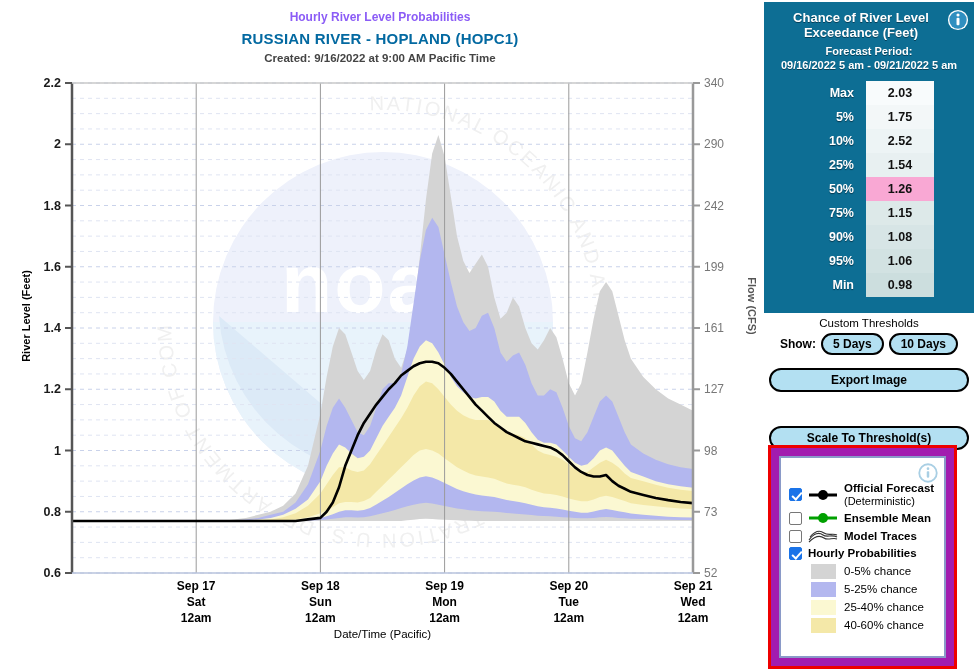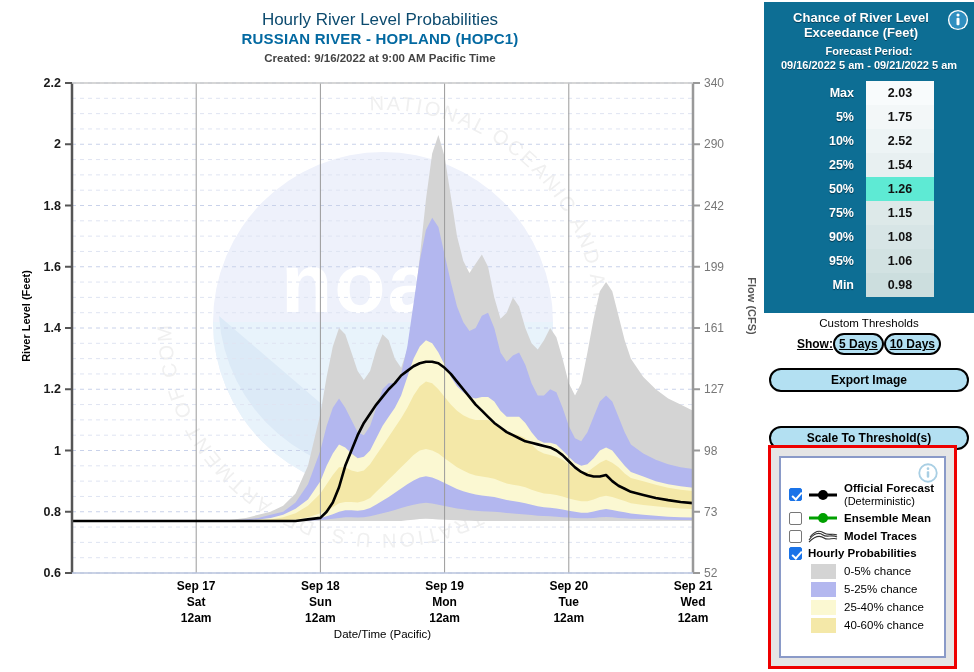--- a/index.html
+++ b/index.html
@@ -9,21 +9,21 @@
     font-family:"Liberation Sans", sans-serif;
     background:#ffffff;
     overflow:hidden;
     position:relative;
   }
   #app { position:absolute; inset:0; }
 
   
   #chart-area { position:absolute; left:0; top:0; width:760px; height:672px; }
   .chart-title { position:absolute; left:0; right:0; text-align:center;font-weight:bold; }
-  #title-main { top:10px; font-size:17px; font-weight:normal; color:#0c4a6e; }
+  #title-main { top:10px; font-size:12px; font-weight:bold; color:#8b5cf6; }
   #title-sub  { top:30px; font-size:15px; font-weight:bold; color:#0369a1; letter-spacing:.2px;}
   #title-created { top:52px; font-size:11.5px; color:#444; }
 
   #plot-svg { position:absolute; left:0; top:0; }
 
   .axis-label {
     position:absolute; font-size:11px; color:#000;
   }
   #ylabel-left {
     left:-42px; top:50%; width:120px; text-align:center;
@@ -78,40 +78,40 @@
   #exceed-table td.val {
     color:#111; text-align:center; width:68px;
   }
 
   #custom-thresholds {
     position:absolute; left:0; top:317px; width:210px; text-align:center;
     font-size:11.5px; color:#000;
   }
   #show-row {
     position:absolute; left:0; top:333px; width:210px;
-    display:flex; align-items:center; justify-content:center; text-decoration:underline;
+    display:flex; align-items:center; justify-content:center; gap:5px;
   }
   #show-label { font-size:12px; font-weight:bold; color:#000; }
   .pill {
     background:#b3e0f2; border:2px solid #000; border-radius:12px;
     font-size:12px; font-weight:bold; color:#000;
-    padding:2px 4px; cursor:pointer; white-space:nowrap;
+    padding:2px 10px; cursor:pointer; white-space:nowrap;
   }
   .pill-wide {
     display:block; width:200px; margin:6px auto 0 auto;
     text-align:center; padding:3px 6px; border-radius:14px;
   }
   #btn-export-image { position:absolute; left:5px; top:362px; width:200px; }
   #btn-export-csv   { position:absolute; left:5px; top:391px; width:200px; }
   #btn-scale        { position:absolute; left:5px; top:420px; width:200px; }
 
   
   #legend-outer {
     position:absolute; left:4px; top:445px; width:189px; height:224px;
-    border:3px solid #ee0000; background:#e5e5e5;
+    border:3px solid #ee0000; background:#a21caf;
   }
   #legend-box {
     position:absolute; left:8px; top:8px; right:8px; bottom:8px;
     border:2px solid #8a9ac8; background:#fff;
   }
   #info-icon-legend { position:absolute; right:6px; top:5px; width:20px; height:20px; }
   .legend-row { display:flex; align-items:center; gap:6px; padding:2px 0 2px 8px; }
   .lg-check {
     width:13px; height:13px; border:1.5px solid #777; background:#fff;
     border-radius:2px; flex:0 0 auto; position:relative;
@@ -304,21 +304,21 @@
             <tr>
               <td class="lbl">10%</td>
               <td class="val" style="background:rgb(237,244,245)">2.52</td>
             </tr>
             <tr>
               <td class="lbl">25%</td>
               <td class="val" style="background:rgb(232,240,241)">1.54</td>
             </tr>
             <tr>
               <td class="lbl">50%</td>
-              <td class="val" style="background:#5eead4">1.26</td>
+              <td class="val" style="background:#f9a8d4">1.26</td>
             </tr>
             <tr>
               <td class="lbl">75%</td>
               <td class="val" style="background:rgb(221,233,233)">1.15</td>
             </tr>
             <tr>
               <td class="lbl">90%</td>
               <td class="val" style="background:rgb(215,229,230)">1.08</td>
             </tr>
             <tr>

